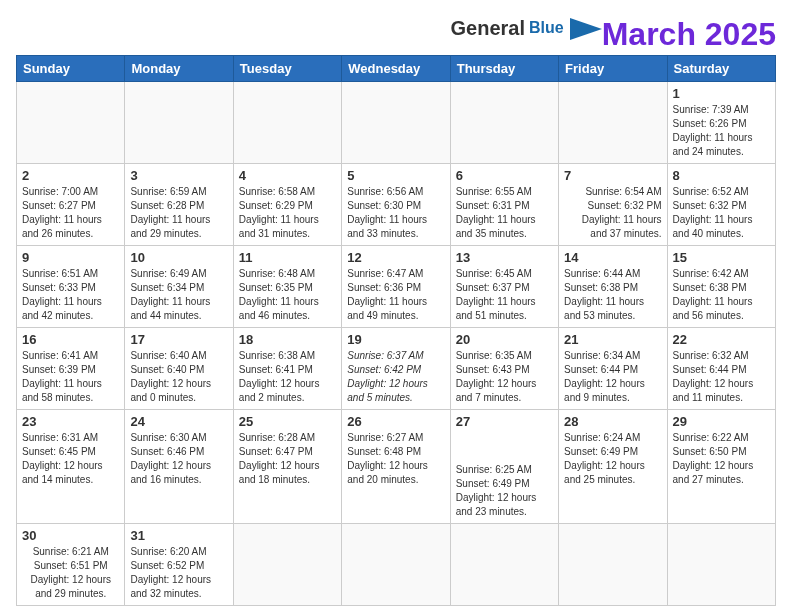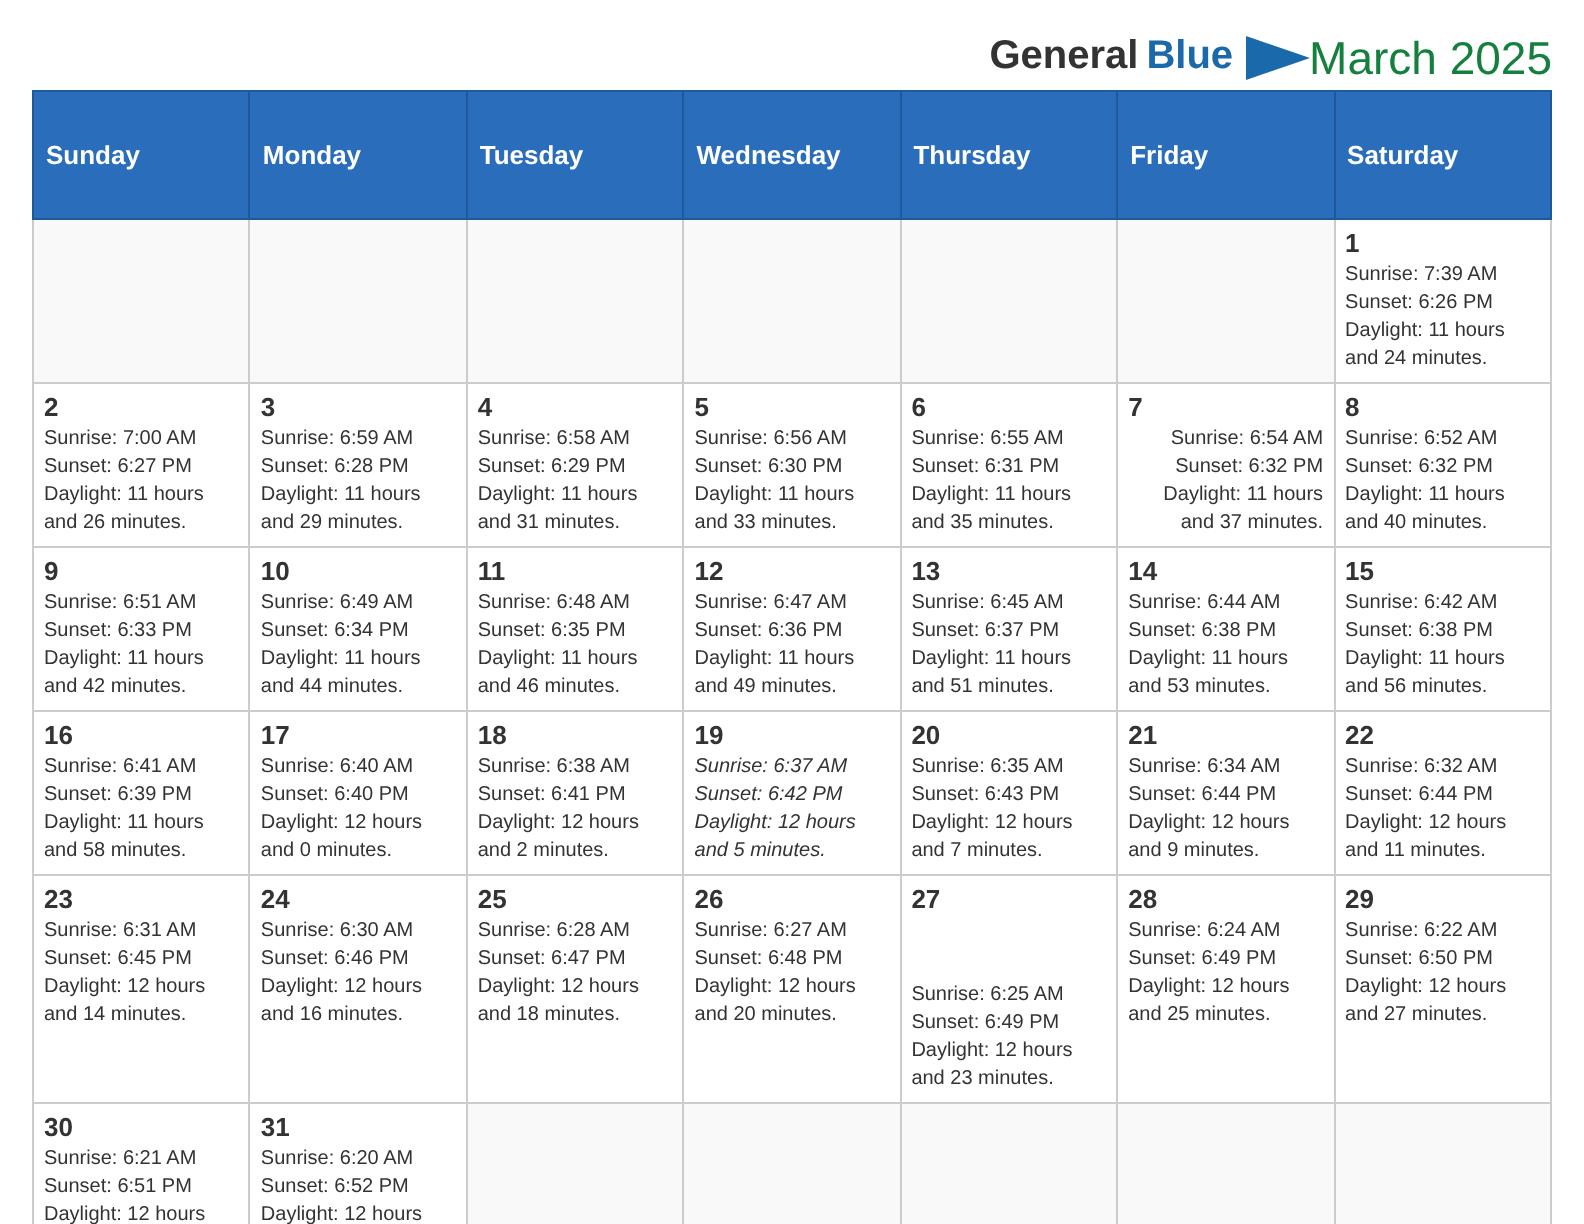--- a/index.html
+++ b/index.html
@@ -13,40 +13,40 @@
     .header {
       display: flex;
       justify-content: flex-end;
       align-items: flex-start;
       margin-bottom: 2px;
     }
     .title-block {
       text-align: right;
     }
     .title-block h1 {
-      font-size: 23px;
-      color: #15803d;
-      font-weight: normal;
+      font-size: 32px;
+      color: #6d28d9;
+      font-weight: bold;
     }
     .title-block h2 {
       font-size: 16px;
       color: #555;
       font-weight: normal;
     }
     .calendar {
       width: 100%;
       border-collapse: collapse;
       border: 1px solid #ccc;
     }
     .calendar th {
       background-color: #2a6ebb;
       color: #fff;
       font-size: 13px;
       font-weight: bold;
-      padding: 24px 6px;
+      padding: 5px 6px;
       text-align: left;
       border: 1px solid #1e5a9a;
     }
     .calendar td {
       border: 1px solid #ccc;
       vertical-align: top;
       padding: 4px 5px;
       width: calc(100% / 7);
       min-height: 80px;
       height: 80px;
@@ -78,21 +78,21 @@
       display: flex;
       align-items: center;
       gap: 4px;
     }
     .logo-general {
       font-size: 20px;
       font-weight: bold;
       color: #333;
     }
     .logo-blue-text {
-      font-size: 20px;
+      font-size: 16px;
       font-weight: bold;
       color: #1a6aab;
     }
   </style>
 </head>
 <body>
 
 <div class="header">
   <div class="logo-wrapper">
     <div class="logo-row">
@@ -309,21 +309,21 @@
         <td>
           <span class="day-number">29</span>
           <div class="day-info" style="white-space: pre-line;">Sunrise: 6:22 AM
 Sunset: 6:50 PM
 Daylight: 12 hours and 27 minutes.</div>
         </td>
       </tr>
       <tr>
         <td>
           <span class="day-number">30</span>
-          <div class="day-info" style="white-space: pre-line;">Sunrise: 6:21 AM
+          <div class="day-info" style="white-space: pre-line; text-align: center;">Sunrise: 6:21 AM
 Sunset: 6:51 PM
 Daylight: 12 hours and 29 minutes.</div>
         </td>
         <td>
           <span class="day-number">31</span>
           <div class="day-info" style="white-space: pre-line;">Sunrise: 6:20 AM
 Sunset: 6:52 PM
 Daylight: 12 hours and 32 minutes.</div>
         </td>
         <td class="empty"></td>

